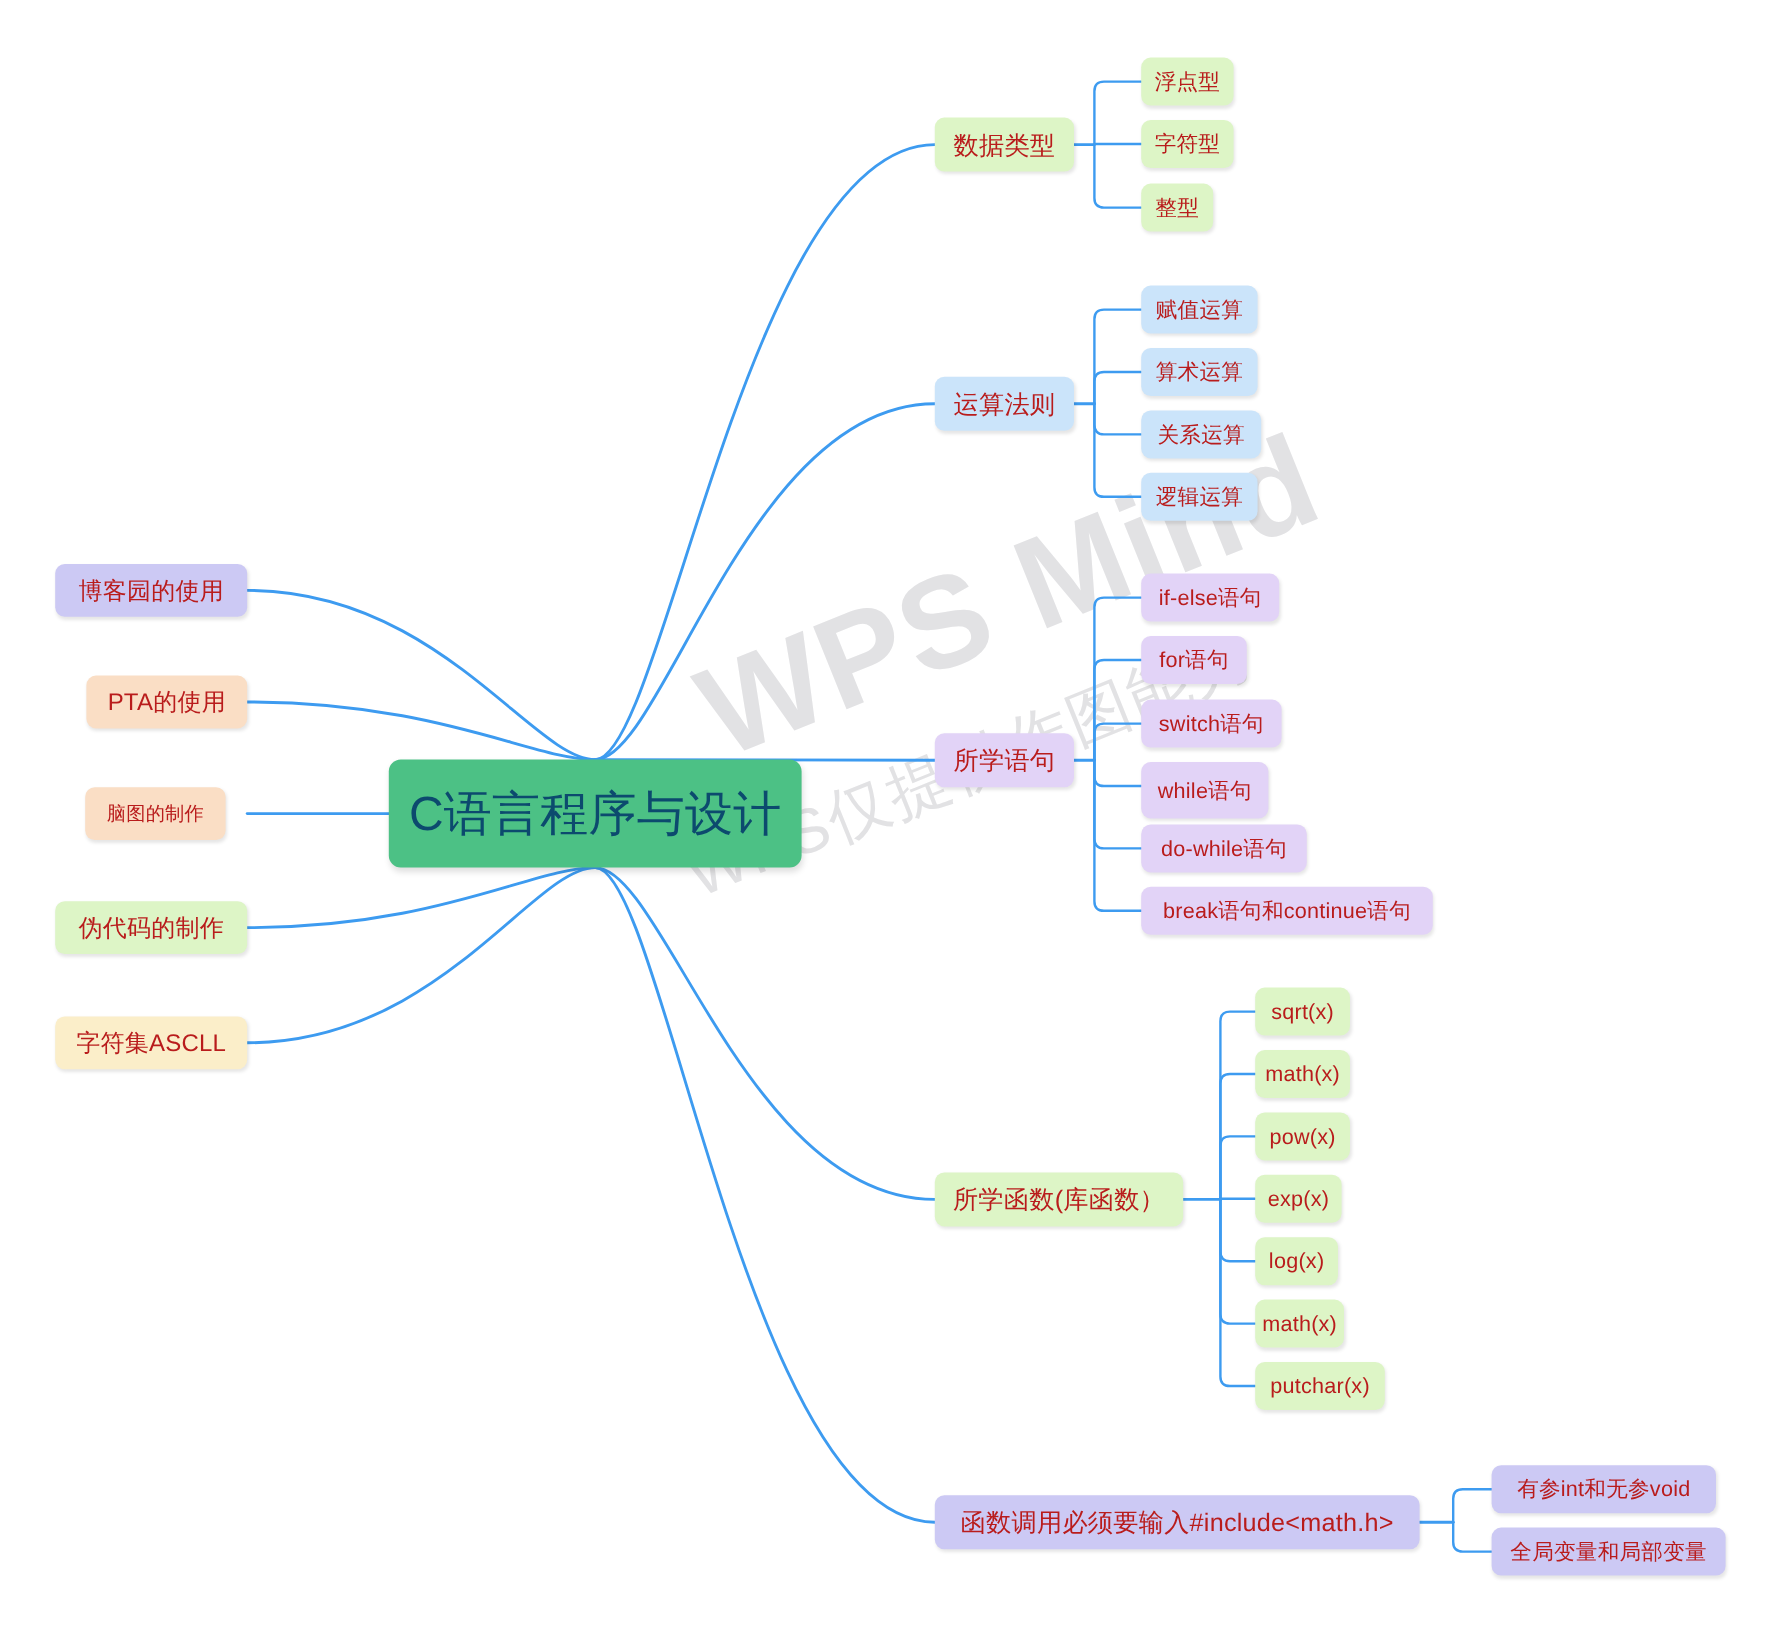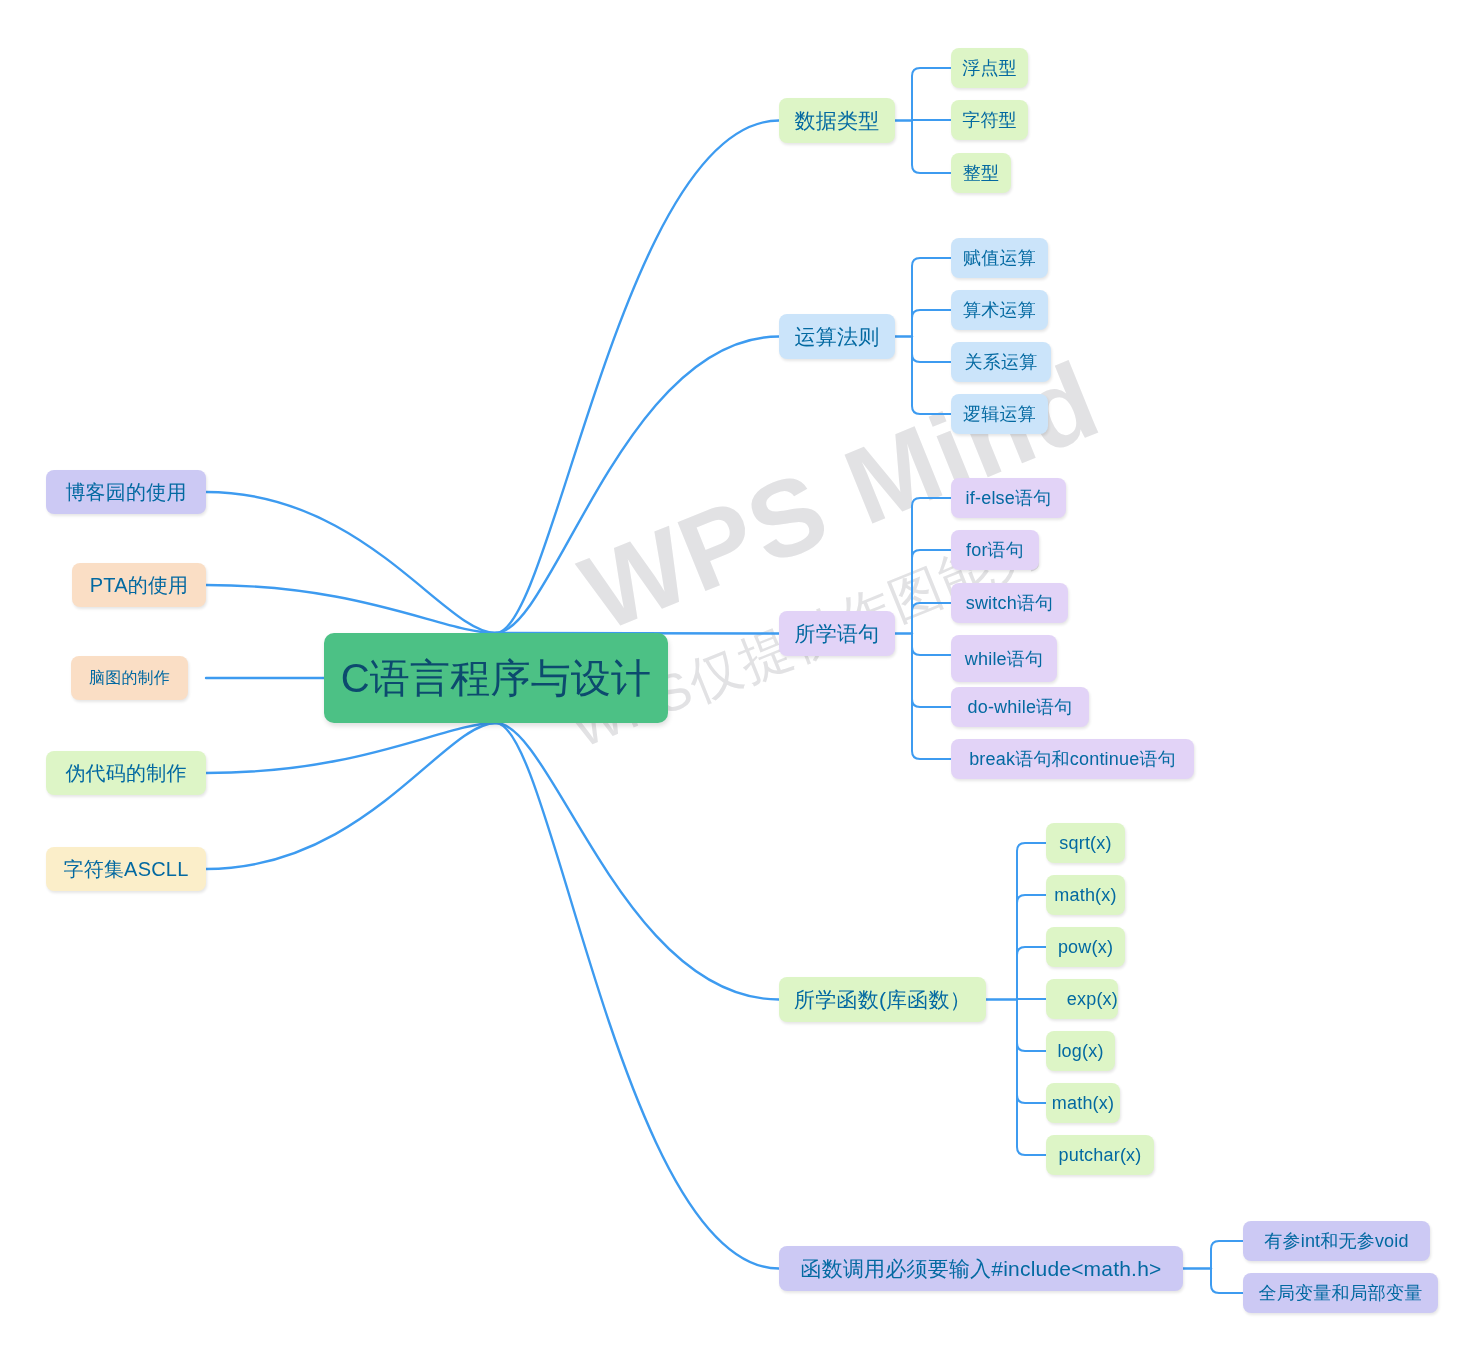--- a/index.html
+++ b/index.html
@@ -23,21 +23,21 @@
     height: 1354px;
     pointer-events: none;
   }
   .node {
     position: absolute;
     box-sizing: border-box;
     display: flex;
     align-items: center;
     justify-content: center;
     border-radius: 8px;
-    color: #0369a1;
+    color: #b91c1c;
     white-space: nowrap;
     box-shadow: 1px 2px 3px rgba(0,0,0,0.10);
     letter-spacing: 0.2px;
   }
   .node.root {
     border-radius: 10px;
     color: #ffffff;
     box-shadow: 1px 3px 5px rgba(0,0,0,0.13);
   }
   .watermark {
@@ -175,21 +175,21 @@
       </div>
       <div class="node" style="left: 1046px; top: 823px; width: 79px; height: 40px; background: rgb(221, 245, 198); font-size: 18px;">
         <span>sqrt(x)</span>
       </div>
       <div class="node" style="left: 1046px; top: 875px; width: 79px; height: 40px; background: rgb(221, 245, 198); font-size: 18px;">
         <span>math(x)</span>
       </div>
       <div class="node" style="left: 1046px; top: 927px; width: 79px; height: 40px; background: rgb(221, 245, 198); font-size: 18px;">
         <span>pow(x)</span>
       </div>
-      <div class="node" style="left: 1046px; top: 979px; width: 72px; height: 40px; background: rgb(221, 245, 198); font-size: 18px; justify-content: flex-end;">
+      <div class="node" style="left: 1046px; top: 979px; width: 72px; height: 40px; background: rgb(221, 245, 198); font-size: 18px;">
         <span>exp(x)</span>
       </div>
       <div class="node" style="left: 1046px; top: 1031px; width: 69px; height: 40px; background: rgb(221, 245, 198); font-size: 18px;">
         <span>log(x)</span>
       </div>
       <div class="node" style="left: 1046px; top: 1083px; width: 74px; height: 40px; background: rgb(221, 245, 198); font-size: 18px;">
         <span>math(x)</span>
       </div>
       <div class="node" style="left: 1046px; top: 1135px; width: 108px; height: 40px; background: rgb(221, 245, 198); font-size: 18px;">
         <span>putchar(x)</span>

